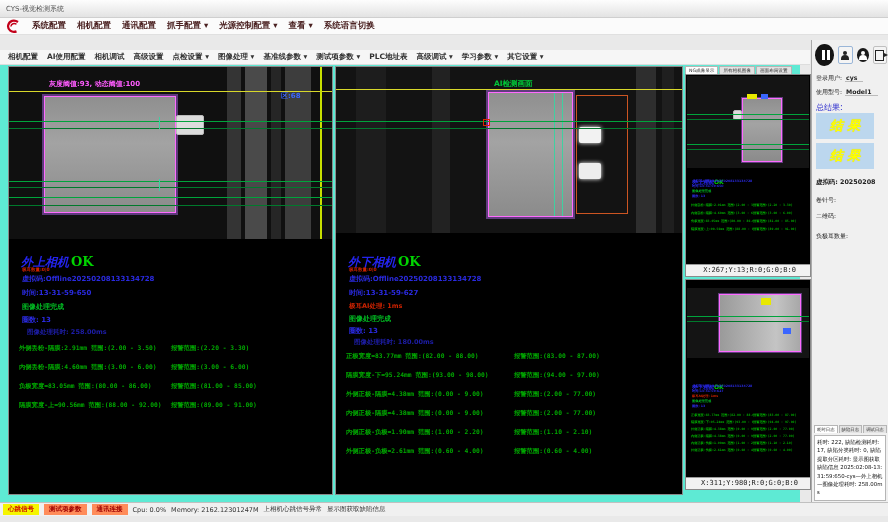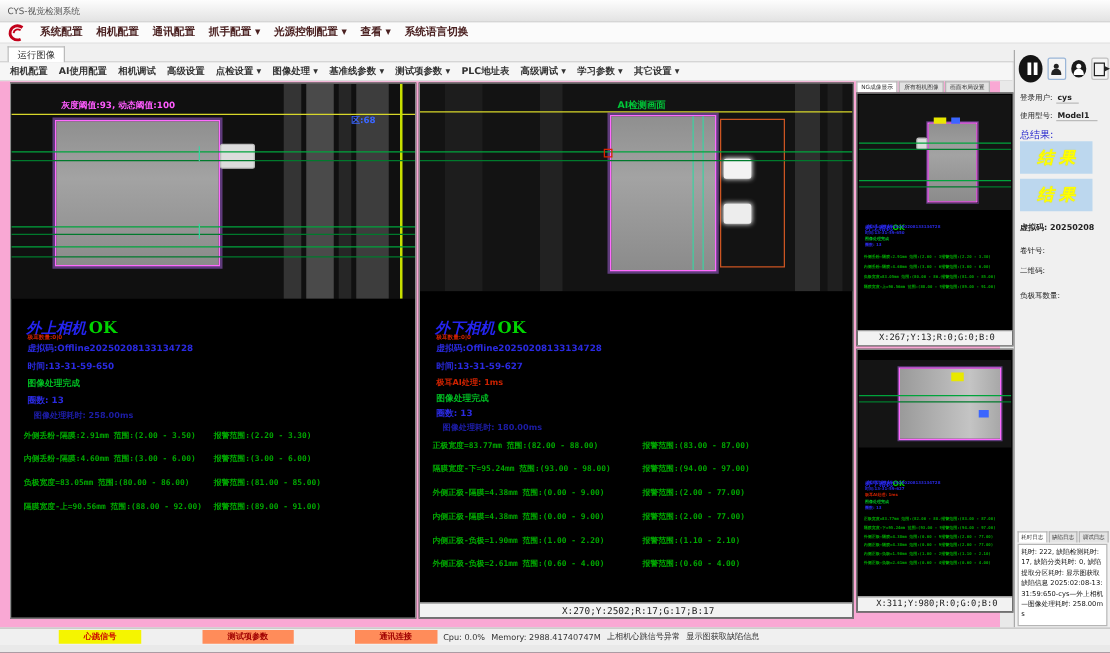--- a/index.html
+++ b/index.html
@@ -19,21 +19,21 @@
   .logo{width:15px;height:15px;display:inline-block;}
   .tabstrip{position:absolute;left:0;top:35px;width:888px;height:15px;background:#f0f0f0;
             border-bottom:1px solid #cccccc;}
   .run-tab{position:absolute;left:6px;top:2px;height:13px;background:#ffffff;border:1px solid #bbb;
            border-bottom:none;font-size:7.5px;line-height:12px;padding:0 7px;color:#333;}
   .toolbar{position:absolute;left:0;top:50px;width:810px;height:15px;background:#f6f6f6;
            border-bottom:1px solid #ddd;display:flex;align-items:center;gap:9px;
            font-size:7.5px;font-weight:bold;color:#333;padding-left:8px;}
 
   
-  .main{position:absolute;left:0;top:65px;width:800px;height:437px;background:#f9a8d4;}
+  .main{position:absolute;left:0;top:65px;width:800px;height:437px;background:#5eead4;}
   .panel{position:absolute;background:#000;border:1px solid #8a8a8a;overflow:hidden;}
   .pstrip{position:absolute;left:0;right:0;bottom:0;height:12px;background:#f2f2f2;
           border-top:1px solid #9a9a9a;color:#222;font-size:7.5px;line-height:11px;
           padding-left:3px;font-family:"DejaVu Sans Mono",monospace;text-align:center;}
 
   .cam-img{position:absolute;overflow:hidden;cursor:crosshair;}
   .battery{position:absolute;background:linear-gradient(180deg,#8f8f8f,#a3a3a3 40%,#8b8b8b);
            border:1px solid #ff6bff;box-shadow:0 0 0 2px rgba(190,110,255,.45);}
   .gline{position:absolute;height:1px;background:#00a43c;}
   .yline{position:absolute;background:#d8d82a;}
@@ -100,21 +100,21 @@
   .log-tab{background:#e4e4e4;border:1px solid #b5b5b5;border-bottom:none;padding:1px 2px;color:#333;}
   .log-tab.active{background:#fff;}
   .log-body{position:absolute;left:2px;top:395px;width:72px;height:66px;background:#ffffff;
             border:1px solid #b5b5b5;font-size:5.4px;line-height:1.55;color:#111;
             padding:2px;word-break:break-all;overflow:hidden;}
 
   
   .statusbar{position:absolute;left:0;top:502px;width:888px;height:14px;background:#f0f0f0;
              border-top:1px solid #c0c0c0;display:flex;align-items:center;gap:5px;
              font-size:6.5px;padding-left:3px;color:#333;}
-  .badge{padding:1px 20px;font-weight:bold;margin-left:44px;}
+  .badge{padding:1px 5px;font-weight:bold;}
   .badge.hb{background:#f5f500;color:#cc0000;}
   .badge.cam{background:#ff8c5a;color:#a00000;}
   .cyan-tick{position:absolute;width:1px;background:#3fd0a0;}
 </style>
 </head>
 <body>
 
 <div class="window">
 
   <div class="titlebar">
@@ -130,23 +130,20 @@
     </span>
     <span class="menu-item">系统配置</span>
     <span class="menu-item">相机配置</span>
     <span class="menu-item">通讯配置</span>
     <span class="menu-item">抓手配置 ▾</span>
     <span class="menu-item">光源控制配置 ▾</span>
     <span class="menu-item">查看 ▾</span>
     <span class="menu-item">系统语言切换</span>
   </div>
 
-  <div class="tabstrip">
-    <div class="run-tab">运行图像</div>
-  </div>
 
   <div class="toolbar">
     <span>相机配置</span>
     <span>AI使用配置</span>
     <span>相机调试</span>
     <span>高级设置</span>
     <span>点检设置 ▾</span>
     <span>图像处理 ▾</span>
     <span>基准线参数 ▾</span>
     <span>测试项参数 ▾</span>
@@ -251,21 +248,20 @@
         <span class="malarm">报警范围:(2.00 - 77.00)</span>
       </div>
       <div class="mrow" style="top:361px;">
         <span class="mname">内侧正极-负极=1.90mm 范围:(1.00 - 2.20)</span>
         <span class="malarm">报警范围:(1.10 - 2.10)</span>
       </div>
       <div class="mrow" style="top:380px;">
         <span class="mname">外侧正极-负极=2.61mm 范围:(0.60 - 4.00)</span>
         <span class="malarm">报警范围:(0.60 - 4.00)</span>
       </div>
-      <div class="pstrip">X:270;Y:2502;R:17;G:17;B:17</div>
     </div>
 
     <div class="rc-tabs">
       <div class="rc-tab active">NG成像显示</div>
       <div class="rc-tab">所有相机图像</div>
       <div class="rc-tab">画面布局设置</div>
     </div>
 
     <div class="panel mini" style="left:685px;top:9px;width:126px;height:203px;">
       <div class="cam-img" style="left:1px;top:1px;width:122px;height:92px;background:#141414;">
@@ -385,18 +381,18 @@
       <div class="log-tab">调试日志</div>
     </div>
     <div class="log-body">耗时: 222, 缺陷检测耗时: 17, 缺陷分类耗时: 0, 缺陷提取分区耗时: 显示图获取缺陷信息 2025:02:08-13:31:59:650-cys—外上相机—图像处理耗时: 258.00ms</div>
   </div>
 
   <div class="statusbar">
     <span class="badge hb">心跳信号</span>
     <span class="badge cam">测试项参数</span>
     <span class="badge cam">通讯连接</span>
     <span>Cpu: 0.0%</span>
-    <span>Memory: 2988.41740747M</span>
+    <span>Memory: 2162.12301247M</span>
     <span>上相机心跳信号异常</span>
     <span>显示图获取缺陷信息</span>
   </div>
 
 </div>
 
 </body></html>

